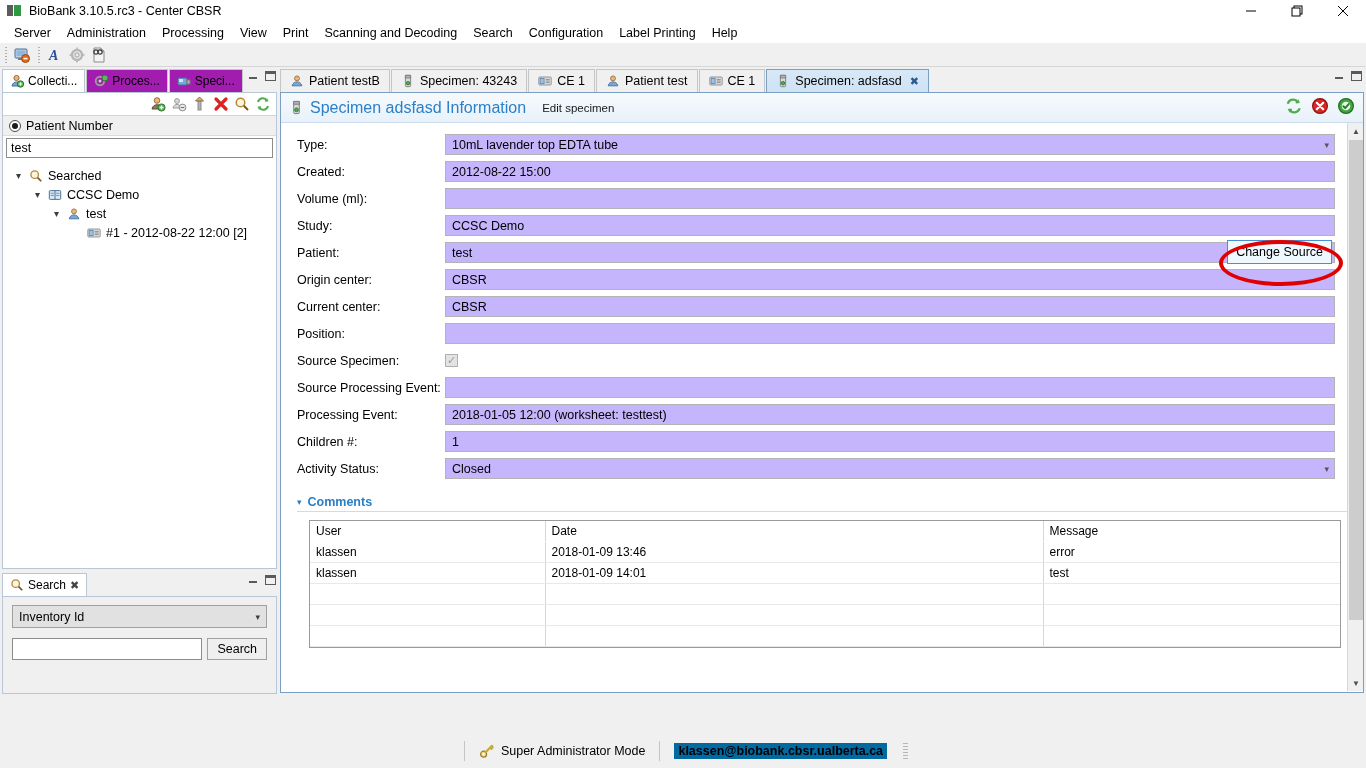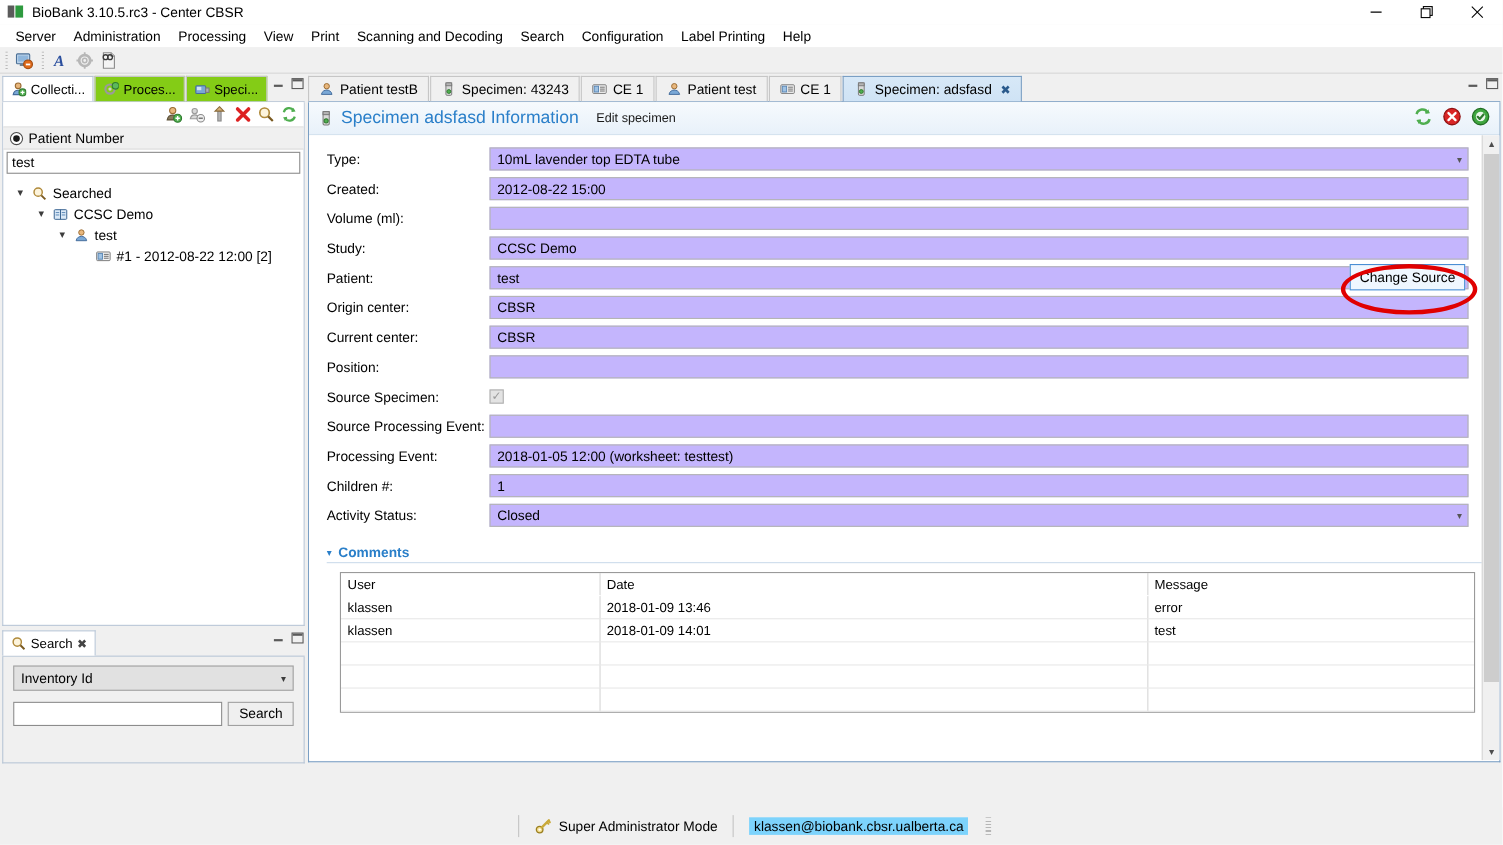--- a/index.html
+++ b/index.html
@@ -53,21 +53,21 @@
     background-size: 2px 3px; background-repeat: repeat-y; background-position: 1px 1px; }
   .tb-btn { width: 22px; height: 20px; display:flex; align-items:center; justify-content:center; }
 
   
   .leftpanel { position: absolute; left: 2px; top: 69px; width: 275px; height: 500px; }
   .tabrow { position: relative; height: 24px; display: flex; align-items: flex-end;
             border-bottom: 1px solid #b8c6d6; }
   .vtab {
     height: 23px; display: flex; align-items: center; gap: 4px;
     padding: 0 7px; font-size: 12px;
-    background: #84cc16; border: 1px solid #c6c6c6; border-bottom: none;
+    background: #a21caf; border: 1px solid #c6c6c6; border-bottom: none;
     margin-right: 1px; color: #000;
   }
   .vtab.active { background: #ffffff; border-color: #b8c6d6; }
   .tabrow .tab-ctrls { position: absolute; right: 1px; top: 2px; display: flex; gap: 6px; align-items: center; }
   .minimize-ico { width: 11px; height: 10px; position: relative; }
   .minimize-ico::after { content:''; position:absolute; left:1px; bottom:2px; width:8px; height:2px; background:#5a5a5a; }
   .maximize-ico { width: 11px; height: 10px; border: 1px solid #5a5a5a; position: relative; }
   .maximize-ico::after { content:''; position:absolute; left:0; top:0; right:0; height:2px; background:#5a5a5a; }
 
   .panelbody {
@@ -159,21 +159,21 @@
   .vs-up, .vs-dn { width: 16px; height: 16px; display:flex; align-items:center; justify-content:center;
                    font-size: 8px; color: #4d4d4d; }
   .vs-thumb { position: absolute; left: 1px; top: 17px; width: 14px; height: 480px; background: #cdcdcd; }
 
   
   .statusbar { position: absolute; left: 0; bottom: 0; width: 1366px; height: 34px;
                background: #f0f0f0; display:flex; align-items:center; justify-content:center; gap: 0; }
   .status-wrap { display:flex; align-items:center; }
   .sb-sep { width: 1px; height: 20px; background: #c4c4c4; margin: 0 6px; }
   .sb-item { display:flex; align-items:center; gap: 6px; font-size: 12.5px; padding: 0 8px; }
-  .sb-email { background: #7dd3fc; padding: 1px 4px; font-size: 12.5px; }
+  .sb-email { background: #0369a1; padding: 1px 4px; font-size: 12.5px; font-weight: bold; }
   .sb-grip { width: 5px; height: 16px; margin-left: 8px;
     background-image: repeating-linear-gradient(to bottom, #b6b6b6 0 1px, transparent 1px 3px);
     background-repeat: repeat-y; }
 
   
   .annot-ellipse { position: absolute; left: 1219px; top: 240px; width: 124px; height: 46px;
                    border: 4px solid #e00000; border-radius: 50%; pointer-events: none; z-index: 50; }
 
   svg.icn { display:block; }
 </style>

